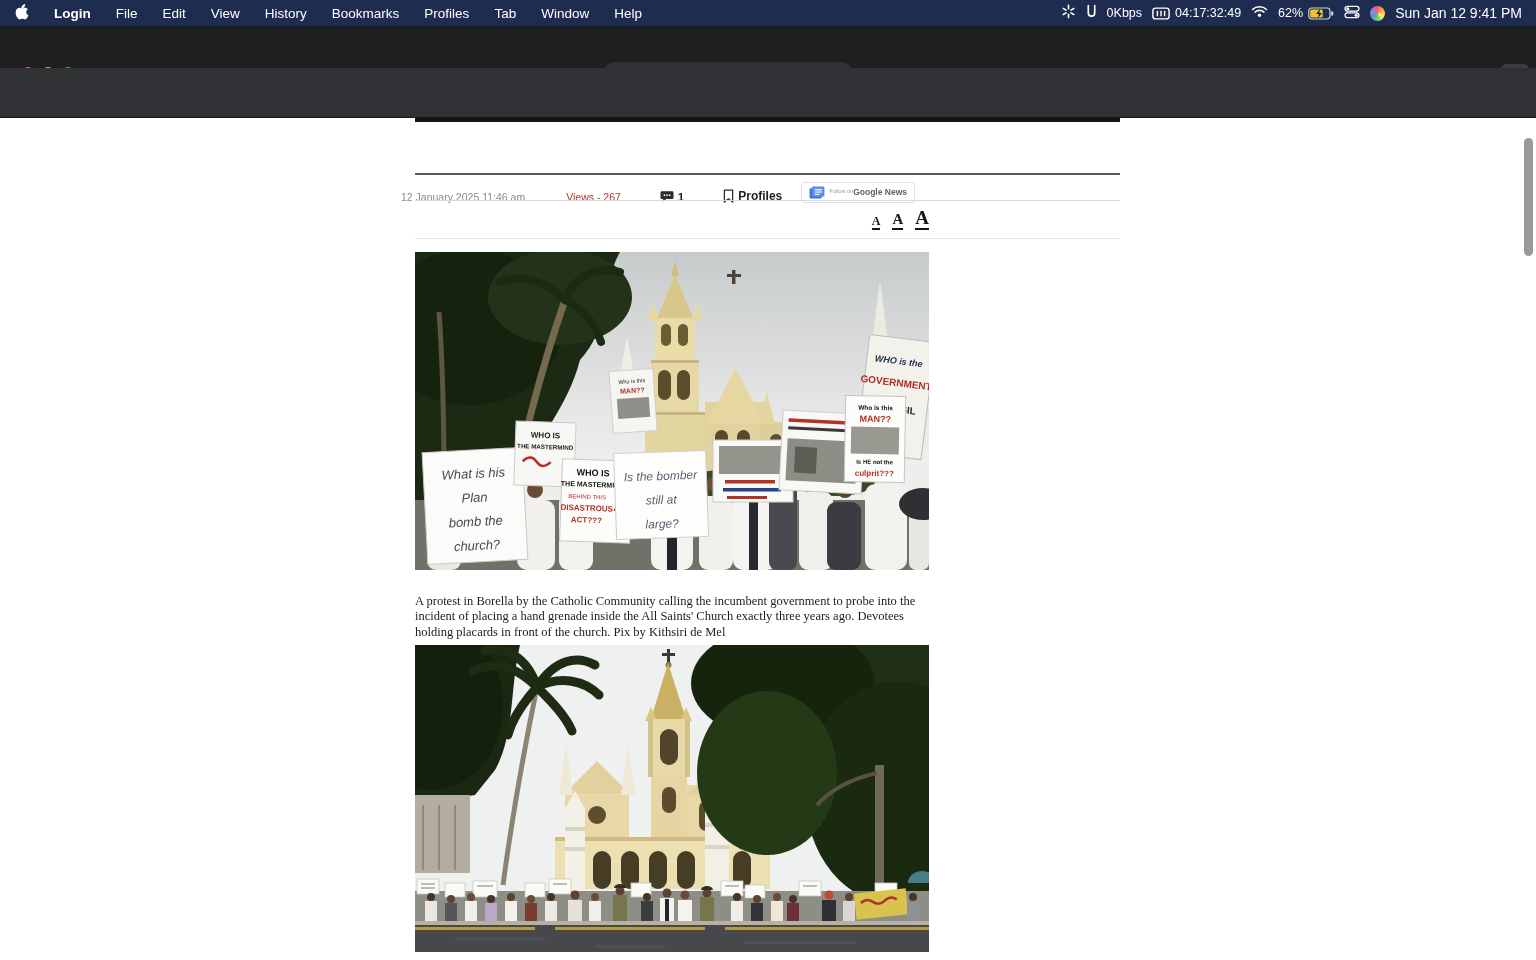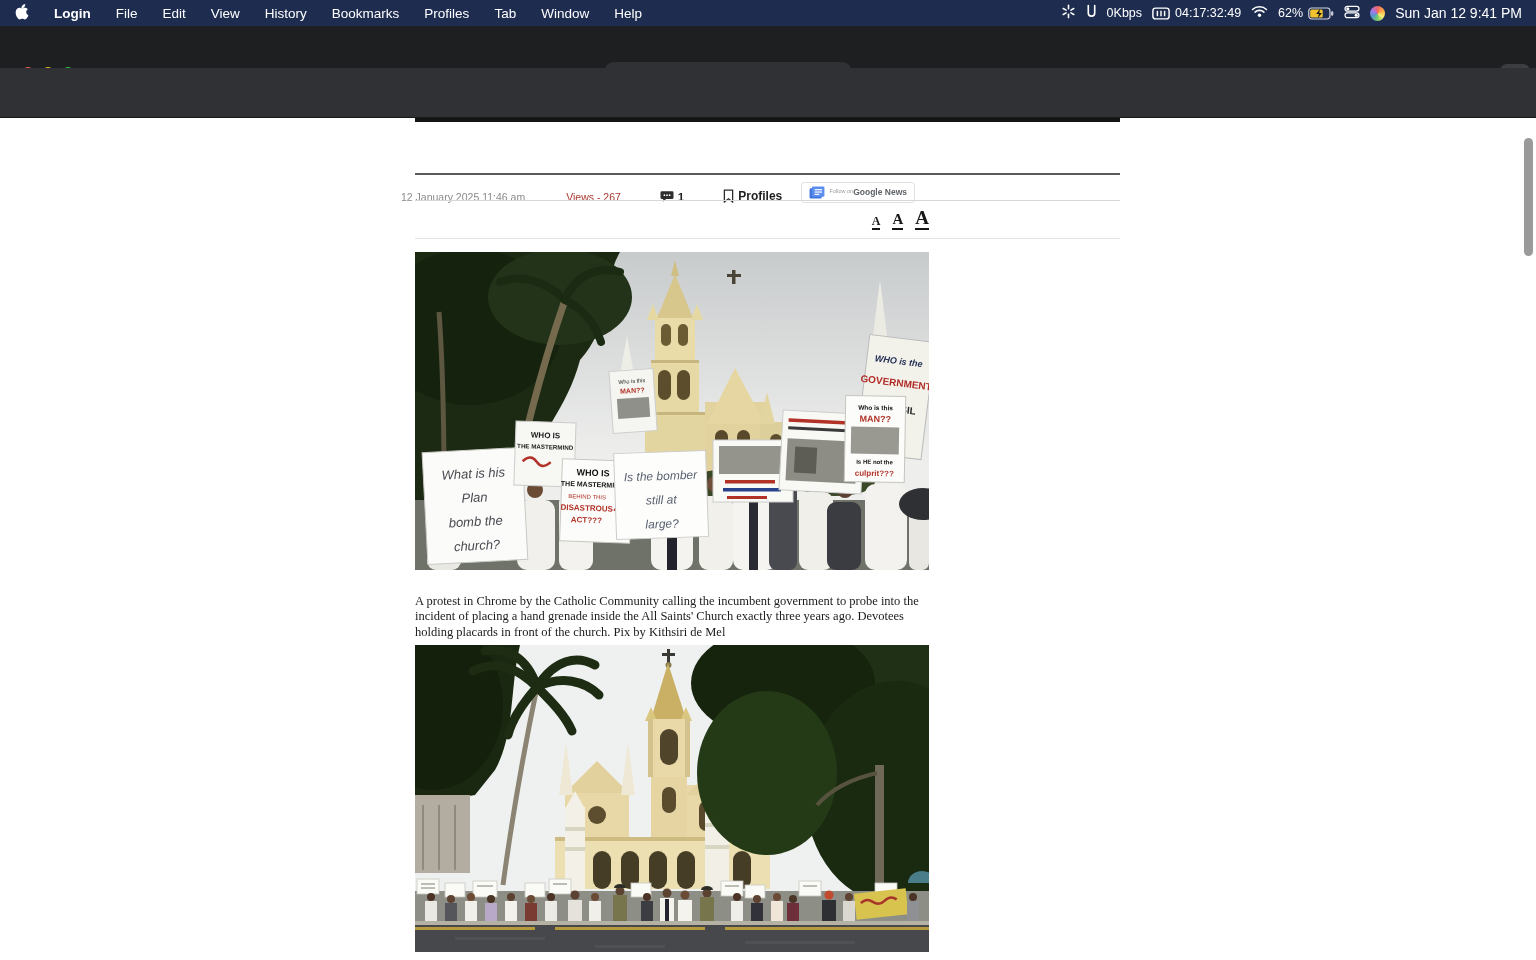--- a/index.html
+++ b/index.html
@@ -476,21 +476,21 @@
       <g transform="rotate(1 460 186)">
         <rect x="430" y="144" width="60" height="86" fill="#fcfcfa" stroke="#c5c5c0"></rect>
         <text x="460" y="158" text-anchor="middle" font-size="6.5" font-weight="bold" fill="#111">Who is this</text>
         <text x="460" y="170" text-anchor="middle" font-size="9" font-weight="bold" fill="#b23228">MAN??</text>
         <rect x="436" y="175" width="48" height="27" fill="#9a9991"></rect>
         <text x="460" y="212" text-anchor="middle" font-size="6" font-weight="bold" fill="#111">Is HE not the</text>
         <text x="460" y="224" text-anchor="middle" font-size="8" font-weight="bold" fill="#b23228">culprit???</text>
       </g>
     </svg>
 
-    <p class="caption">A protest in Chrome by the Catholic Community calling the incumbent government to probe into the incident of placing a hand grenade inside the All Saints' Church exactly three years ago. Devotees holding placards in front of the church. Pix by Kithsiri de Mel</p>
+    <p class="caption">A protest in Borella by the Catholic Community calling the incumbent government to probe into the incident of placing a hand grenade inside the All Saints' Church exactly three years ago. Devotees holding placards in front of the church. Pix by Kithsiri de Mel</p>
 
     <svg class="photo2" viewBox="0 0 514 307" preserveAspectRatio="none">
       <rect width="514" height="307" fill="#eff1f0"></rect>
 
       <path d="M0,0 L105,0 C95,40 100,90 80,125 L60,150 L0,160 Z" fill="#1b2811"></path>
       <ellipse cx="18" cy="60" rx="70" ry="85" fill="#14200c"></ellipse>
       <rect x="0" y="150" width="55" height="78" fill="#b3ada1"></rect>
       <g stroke="#8f8a7e" stroke-width="2">
           <line x1="8" y1="160" x2="8" y2="225"></line>
           <line x1="24" y1="160" x2="24" y2="225"></line>

